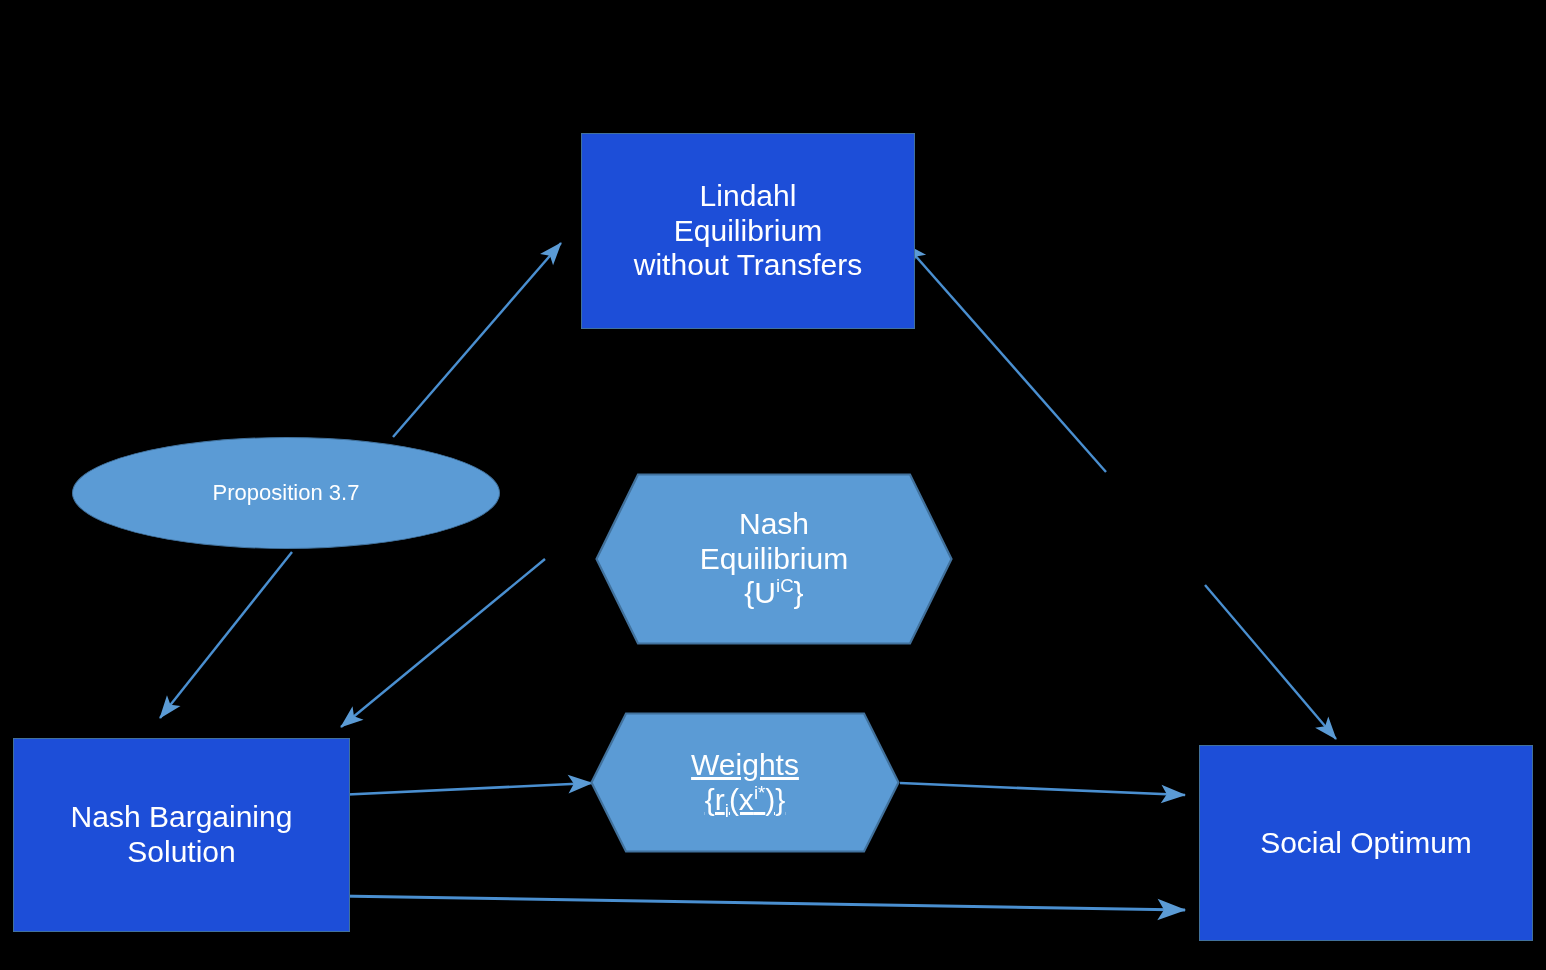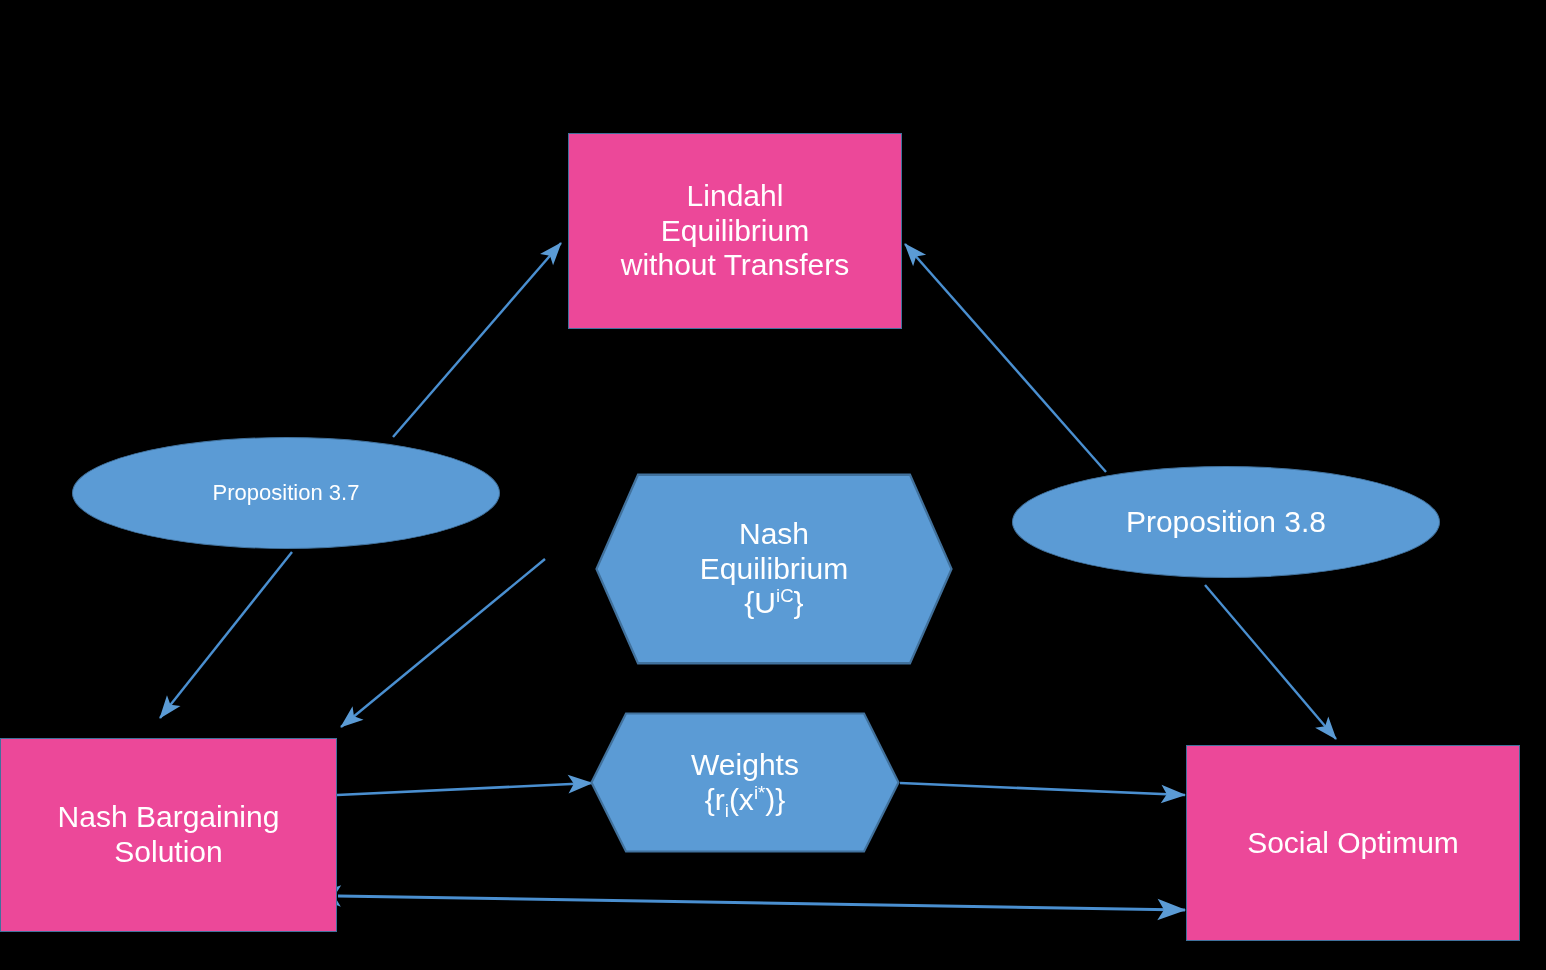--- a/index.html
+++ b/index.html
@@ -33,22 +33,23 @@
     line-height: 1.16;
     box-sizing: border-box;
   }
   .node .label {
     white-space: pre-line;
     display: block;
     padding: 0 8px;
   }
   
   .rect {
-    background: #ec4899;
+    background: #1d4ed8;
     border: 1.5px solid #41719C;
+    margin-left: 13px;
   }
   
   .ellipse {
     background: #5B9BD5;
     border: 1.5px solid #41719C;
     border-radius: 50%;
   }
   
   .hex {
     background: transparent;
@@ -63,22 +64,22 @@
   }
   .hex .label {
     position: relative;
     z-index: 2;
   }
   sup { font-size: 0.62em; vertical-align: super; line-height: 0; text-align: right; }
   sub { font-size: 0.62em; vertical-align: sub; line-height: 0; }
 
   
   #node-lindahl      { left: 568px;  top: 133px; width: 334px; height: 196px; font-size: 30px; }
-  #node-nash-eq      { left: 595px;  top: 473px; width: 358px; height: 192px; font-size: 30px; }
-  #node-weights      { left: 590px;  top: 712px; width: 310px; height: 141px; font-size: 30px; }
+  #node-nash-eq      { left: 595px;  top: 473px; width: 358px; height: 172px; font-size: 30px; }
+  #node-weights      { left: 590px;  top: 712px; width: 310px; height: 141px; font-size: 30px; text-decoration: underline; }
   #node-prop37       { left: 72px;   top: 437px; width: 428px; height: 112px; font-size: 22px; }
   #node-prop38       { left: 1012px; top: 466px; width: 428px; height: 112px; font-size: 30px; }
   #node-nbs          { left: 0px;    top: 738px; width: 337px; height: 194px; font-size: 30px; }
   #node-social-opt   { left: 1186px; top: 745px; width: 334px; height: 196px; font-size: 30px; }
 </style>
 </head>
 <body>
 
 <div id="canvas">
 
@@ -126,23 +127,20 @@
     <svg class="shape" viewBox="0 0 310 141" preserveAspectRatio="none">
       <polygon points="36,1.5 274,1.5 308.5,70.5 274,139.5 36,139.5 1.5,70.5" fill="#5B9BD5" stroke="#41719C" stroke-width="2.2"></polygon>
     </svg>
     <span class="label"><span>Weights</span><br><span>{r</span><sub>i</sub><span>(x</span><sup>i*</sup><span>)}</span></span>
   </div>
 
   <div class="node ellipse" id="node-prop37">
     <span class="label">Proposition 3.7</span>
   </div>
 
-  <div class="node ellipse" id="node-prop38">
-    <span class="label">Proposition 3.8</span>
-  </div>
 
   <div class="node rect" id="node-social-opt">
     <span class="label">Social Optimum</span>
   </div>
 
   <div class="node rect" id="node-nbs">
     <span class="label">Nash Bargaining
 Solution</span>
   </div>
 

